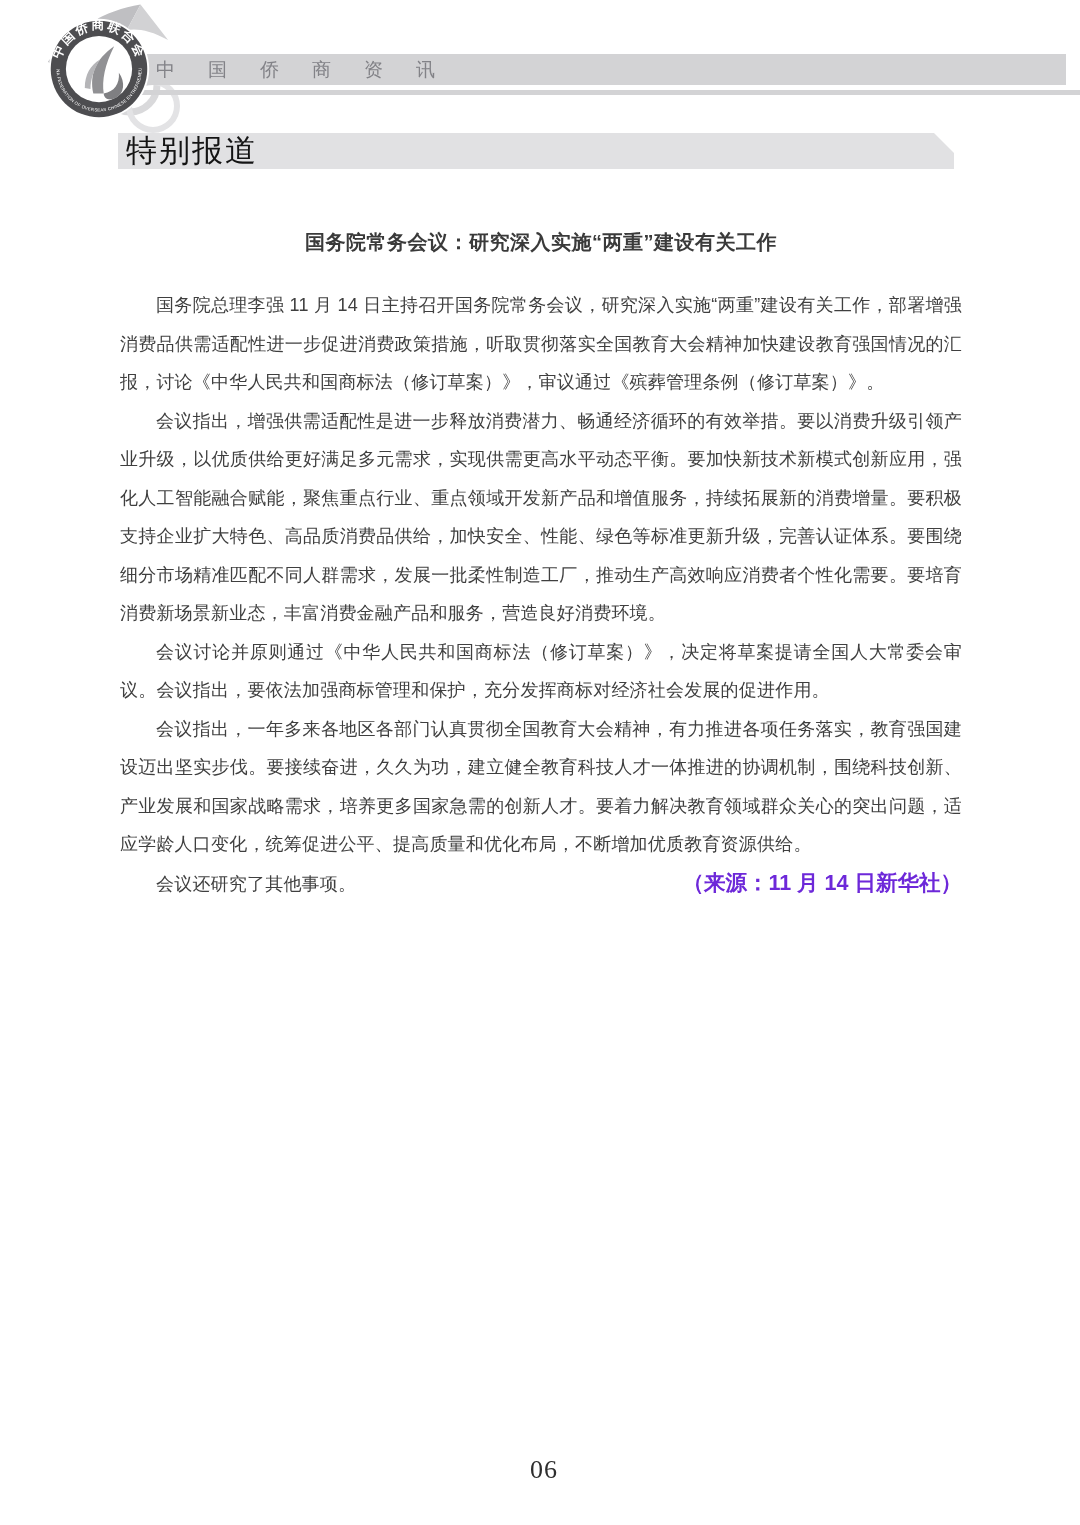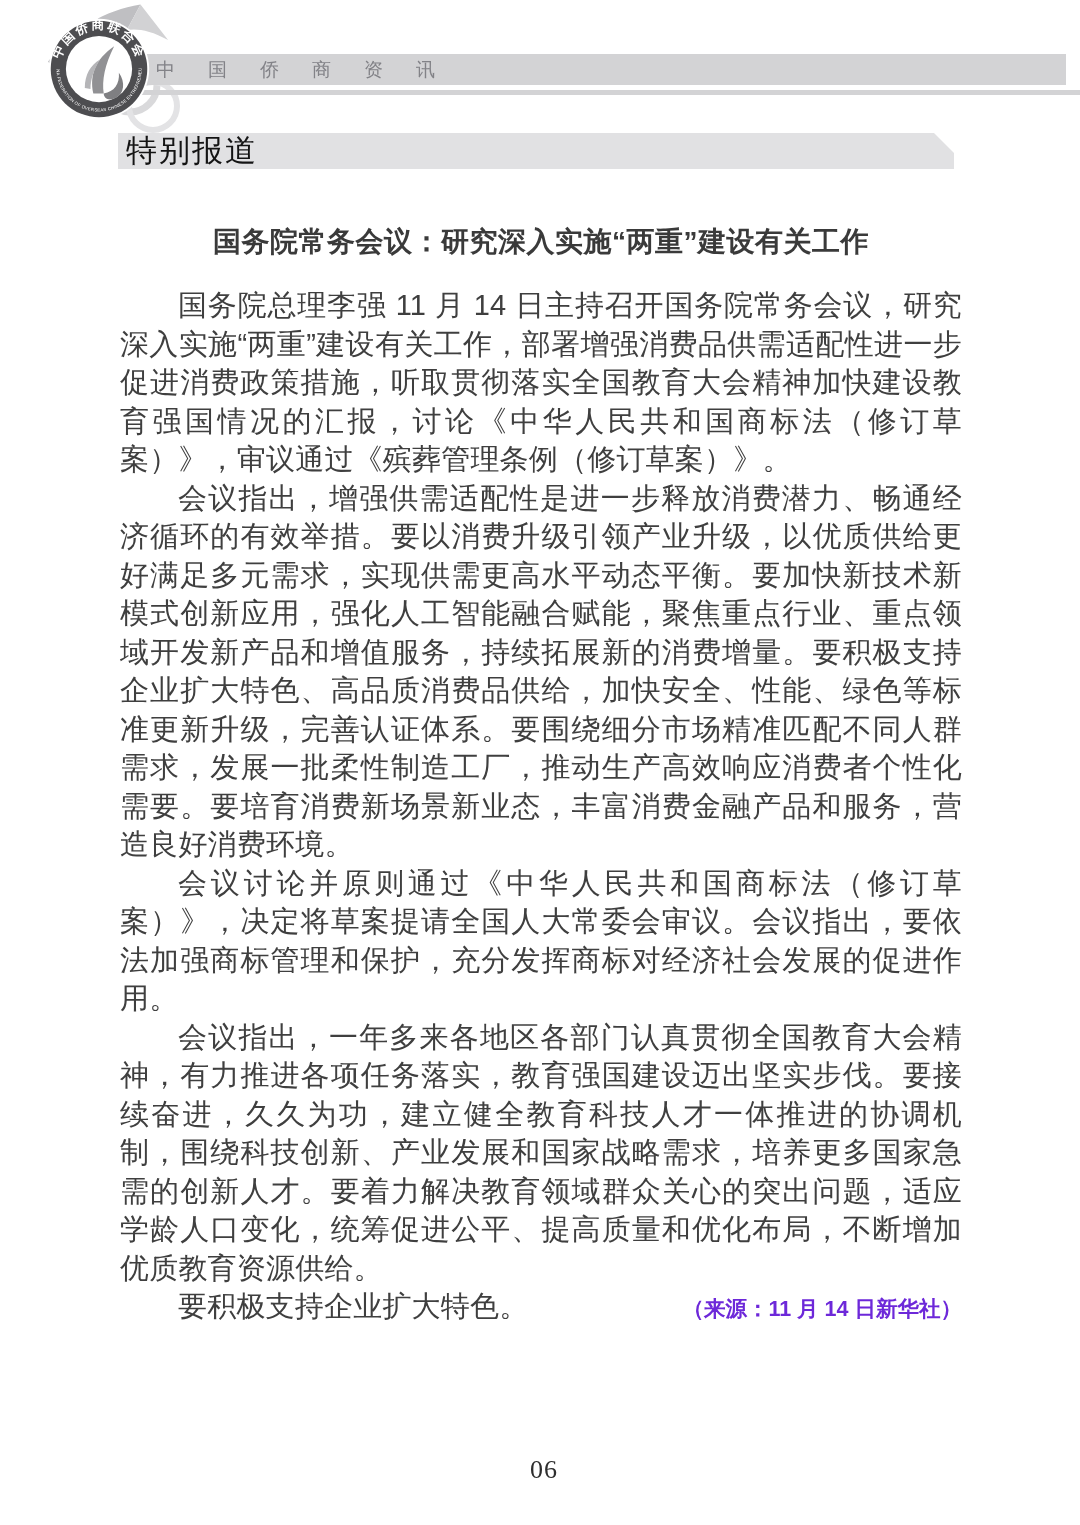--- a/index.html
+++ b/index.html
@@ -36,26 +36,26 @@
   .section-title {
     font-family:"Liberation Serif","DejaVu Serif",serif;
     font-size:31px; line-height:36px; color:#141414;
     letter-spacing:2px; padding-left:8px; margin-top:-1px;
   }
 
   
   .content { position:absolute; left:120px; top:224px; width:842px; }
   .article-title {
     margin:0 0 26px 0; text-align:center;
-    font-size:28px; line-height:36px; font-weight:bold;
+    font-size:20px; line-height:36px; font-weight:bold;
     color:#3a3a3a; letter-spacing:0.5px;
   }
   .body-p {
     margin:0; text-indent:2em;
-    font-size:29px; line-height:38.5px; color:#3f3f3f;
+    font-size:18px; line-height:38.5px; color:#3f3f3f;
     text-align:justify; text-justify:inter-character;
     letter-spacing:0.2px;
   }
   .last-row { display:flex; justify-content:space-between; align-items:baseline; }
   .last-row .body-p { flex:0 0 auto; }
   .source-text {
     margin:0; font-size:21.5px; line-height:38.5px;
     font-weight:bold; color:#6d28d9; white-space:nowrap;
   }
 
@@ -109,20 +109,20 @@
     <span class="section-title">特别报道</span>
   </div>
 
   <main class="content">
     <h1 class="article-title">国务院常务会议：研究深入实施“两重”建设有关工作</h1>
     <p class="body-p">国务院总理李强 11 月 14 日主持召开国务院常务会议，研究深入实施“两重”建设有关工作，部署增强消费品供需适配性进一步促进消费政策措施，听取贯彻落实全国教育大会精神加快建设教育强国情况的汇报，讨论《中华人民共和国商标法（修订草案）》，审议通过《殡葬管理条例（修订草案）》。</p>
     <p class="body-p">会议指出，增强供需适配性是进一步释放消费潜力、畅通经济循环的有效举措。要以消费升级引领产业升级，以优质供给更好满足多元需求，实现供需更高水平动态平衡。要加快新技术新模式创新应用，强化人工智能融合赋能，聚焦重点行业、重点领域开发新产品和增值服务，持续拓展新的消费增量。要积极支持企业扩大特色、高品质消费品供给，加快安全、性能、绿色等标准更新升级，完善认证体系。要围绕细分市场精准匹配不同人群需求，发展一批柔性制造工厂，推动生产高效响应消费者个性化需要。要培育消费新场景新业态，丰富消费金融产品和服务，营造良好消费环境。</p>
     <p class="body-p">会议讨论并原则通过《中华人民共和国商标法（修订草案）》，决定将草案提请全国人大常委会审议。会议指出，要依法加强商标管理和保护，充分发挥商标对经济社会发展的促进作用。</p>
     <p class="body-p">会议指出，一年多来各地区各部门认真贯彻全国教育大会精神，有力推进各项任务落实，教育强国建设迈出坚实步伐。要接续奋进，久久为功，建立健全教育科技人才一体推进的协调机制，围绕科技创新、产业发展和国家战略需求，培养更多国家急需的创新人才。要着力解决教育领域群众关心的突出问题，适应学龄人口变化，统筹促进公平、提高质量和优化布局，不断增加优质教育资源供给。</p>
     <div class="last-row">
-      <p class="body-p">要积极支持企业扩大特色。</p>
+      <p class="body-p">会议还研究了其他事项。</p>
       <p class="source-text">（来源：11 月 14 日新华社）</p>
     </div>
   </main>
 
   <div class="page-number">06</div>
 
 </div>
 
 </body></html>

